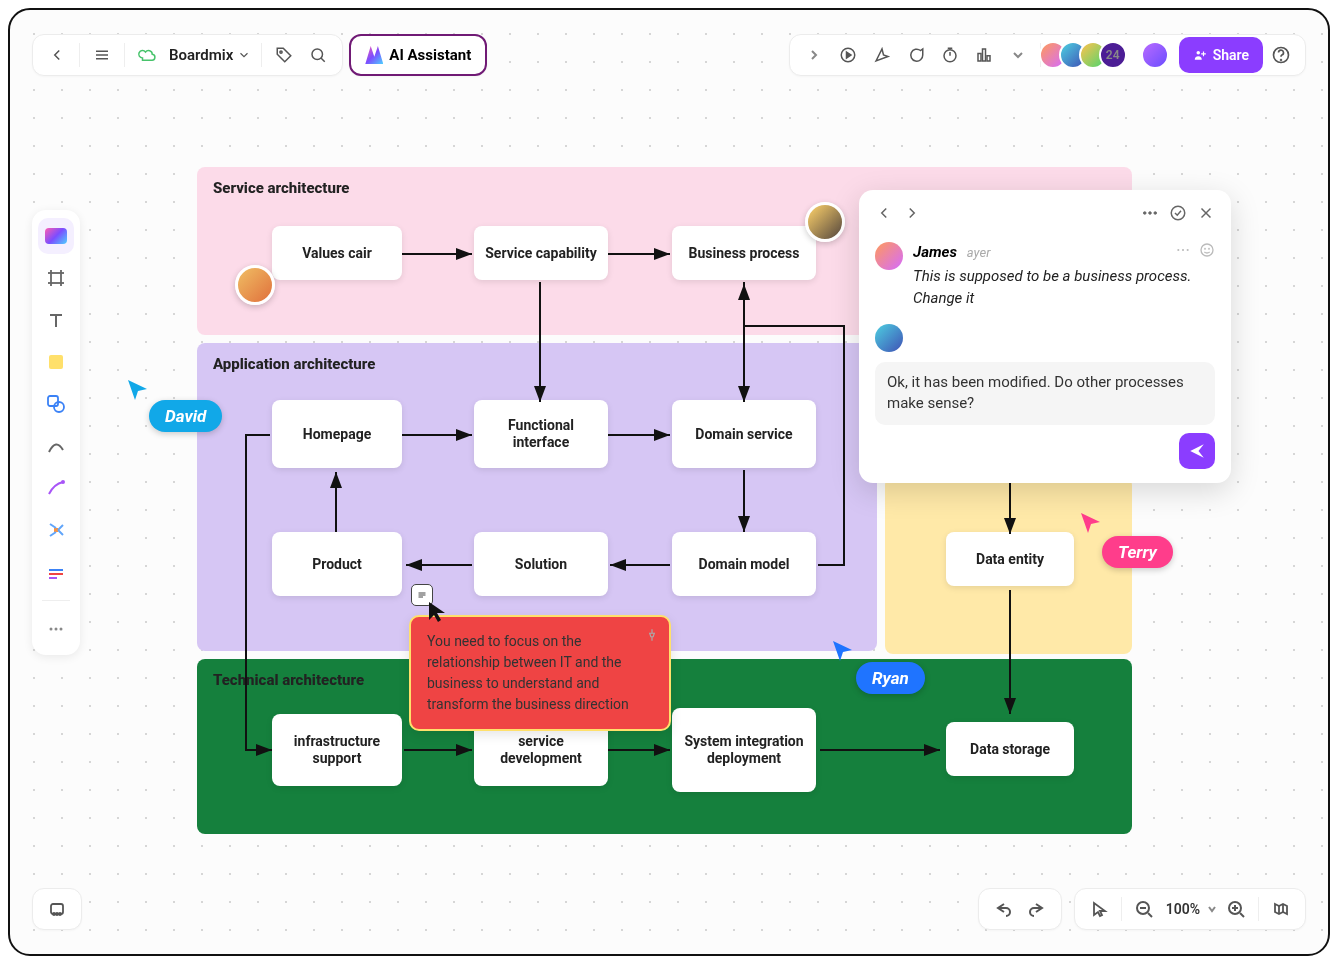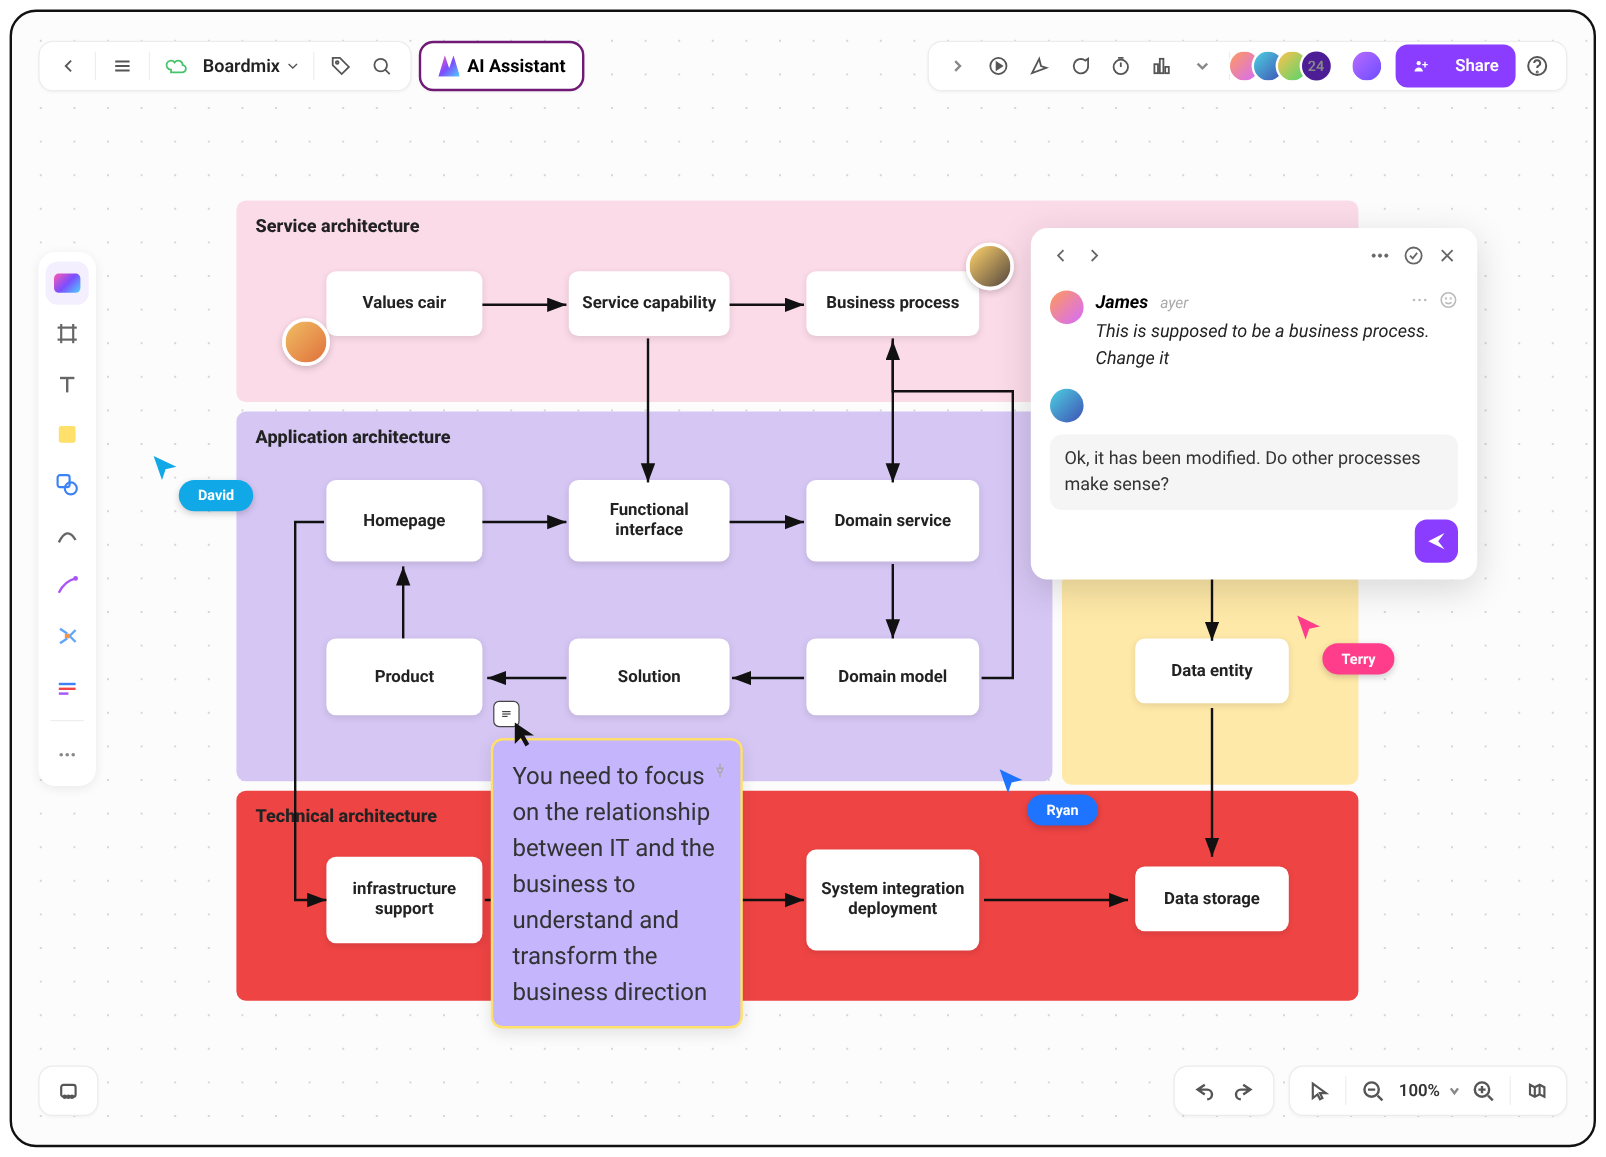--- a/index.html
+++ b/index.html
@@ -19,44 +19,44 @@
 .divider { width:1px; height:24px; background:#eee; margin:0 4px; }
 .file-name { font-weight: 600; font-size: 15px; color: #222; padding: 0 4px; display:flex; align-items:center; gap:4px;}
 .ai-chip { background:#fff; border:2px solid #701a75; border-radius:12px; height:42px; display:flex; align-items:center; gap:6px; padding:0 14px; font-weight:700; font-size:15px; box-shadow:0 1px 2px rgba(0,0,0,.03);}
 .ai-logo { width:18px; height:18px; background: linear-gradient(135deg,#ff5bb0,#7c4dff,#4dd0ff); clip-path: polygon(0 100%,30% 0,50% 60%,70% 0,100% 100%); }
 
 .avatars { display:flex; align-items:center; }
 .avatar { width:28px; height:28px; border-radius:50%; border:2px solid #fff; margin-left:-8px; background:linear-gradient(135deg,#ff9a5a,#d46bff); display:flex; align-items:center; justify-content:center; font-size:11px; color:#fff;}
 .avatar.a2{background:linear-gradient(135deg,#4dd0e1,#3f51b5);}
 .avatar.a3{background:linear-gradient(135deg,#ffc24d,#4dd56f);}
 .avatar.count{background:#4c1d95; color:#888; font-size:12px; font-weight:600;}
-.share-btn { background:#8b3dff; color:#fff; height:36px; border-radius:10px; padding:0 14px; display:flex; align-items:center; gap:22px; font-weight:600; font-size:14px; cursor:pointer;}
+.share-btn { background:#8b3dff; color:#fff; height:36px; border-radius:10px; padding:0 14px; display:flex; align-items:center; gap:6px; font-weight:600; font-size:14px; cursor:pointer;}
 
 
 .sidebar { position:absolute; left:22px; top:200px; width:48px; border-radius:14px; background:#fff; box-shadow:0 2px 10px rgba(0,0,0,.08); padding:8px 0; display:flex; flex-direction:column; align-items:center; gap:6px; z-index:50;}
 .sb-btn { width:36px; height:36px; display:flex; align-items:center; justify-content:center; border-radius:10px; cursor:pointer; color:#666;}
 .sb-btn.active{background:#f4efff;}
 
 
 .lane { position:absolute; border-radius:8px; }
 .lane-title { position:absolute; top:12px; left:16px; font-weight:800; font-size:15px; color:#222; }
 .lane.pink { background:#fcdbe9; left:187px; top:157px; width:935px; height:168px; }
 .lane.purple { background:#d6c6f4; left:187px; top:333px; width:680px; height:308px; }
 .lane.yellow { background:#ffe9a8; left:875px; top:467px; width:247px; height:177px;}
-.lane.blue { background:#ef4444; left:187px; top:649px; width:935px; height:175px; }
+.lane.blue { background:#15803d; left:187px; top:649px; width:935px; height:175px; }
 
 
 .node { position:absolute; background:#fff; border-radius:8px; box-shadow:0 2px 6px rgba(0,0,0,.1); display:flex; align-items:center; justify-content:center; text-align:center; font-weight:700; font-size:14px; color:#222; padding:8px; line-height:1.2;}
 
 
-.cursor-label { position:absolute; padding:6px 16px; border-radius:22px; font-weight:700; font-size:12px; color:#fff; box-shadow:0 2px 6px rgba(0,0,0,.2);}
+.cursor-label { position:absolute; padding:6px 16px; border-radius:22px; font-weight:700; font-size:17px; color:#fff; box-shadow:0 2px 6px rgba(0,0,0,.2);font-style:italic;}
 .cursor-arrow { position:absolute; }
 
 
-.sticky { position:absolute; left:399px; top:605px; width:210px; background:#c4b5fd; border:2px solid #ffe06b; border-radius:10px; padding:14px 16px; box-shadow:0 4px 12px rgba(0,0,0,.1); font-size:20px; color:#333; line-height:1.5; z-index:30;}
+.sticky { position:absolute; left:399px; top:605px; width:262px; background:#ef4444; border:2px solid #ffe06b; border-radius:10px; padding:14px 16px; box-shadow:0 4px 12px rgba(0,0,0,.1); font-size:14px; color:#333; line-height:1.5; z-index:30;}
 .sticky .pin { position:absolute; top:10px; right:10px; color:#aaa;}
 .sticky-icon { position:absolute; left:401px; top:574px; width:22px; height:22px; border-radius:5px; border:1.5px solid #444; background:#fff; display:flex; align-items:center; justify-content:center; z-index:29;}
 .sticky-icon svg{stroke:#444;}
 .sticky-cursor { position:absolute; left:417px; top:590px; z-index:31;}
 
 
 .comment-panel { position:absolute; left:849px; top:180px; width:372px; background:#fff; border-radius:14px; box-shadow:0 8px 30px rgba(0,0,0,.15); padding:14px 16px; z-index:40;}
 .cp-head { display:flex; justify-content:space-between; align-items:center; margin-bottom:16px;}
 .cp-head .nav, .cp-head .acts { display:flex; gap:10px;}
 .cp-head svg { stroke:#666; cursor:pointer;}

